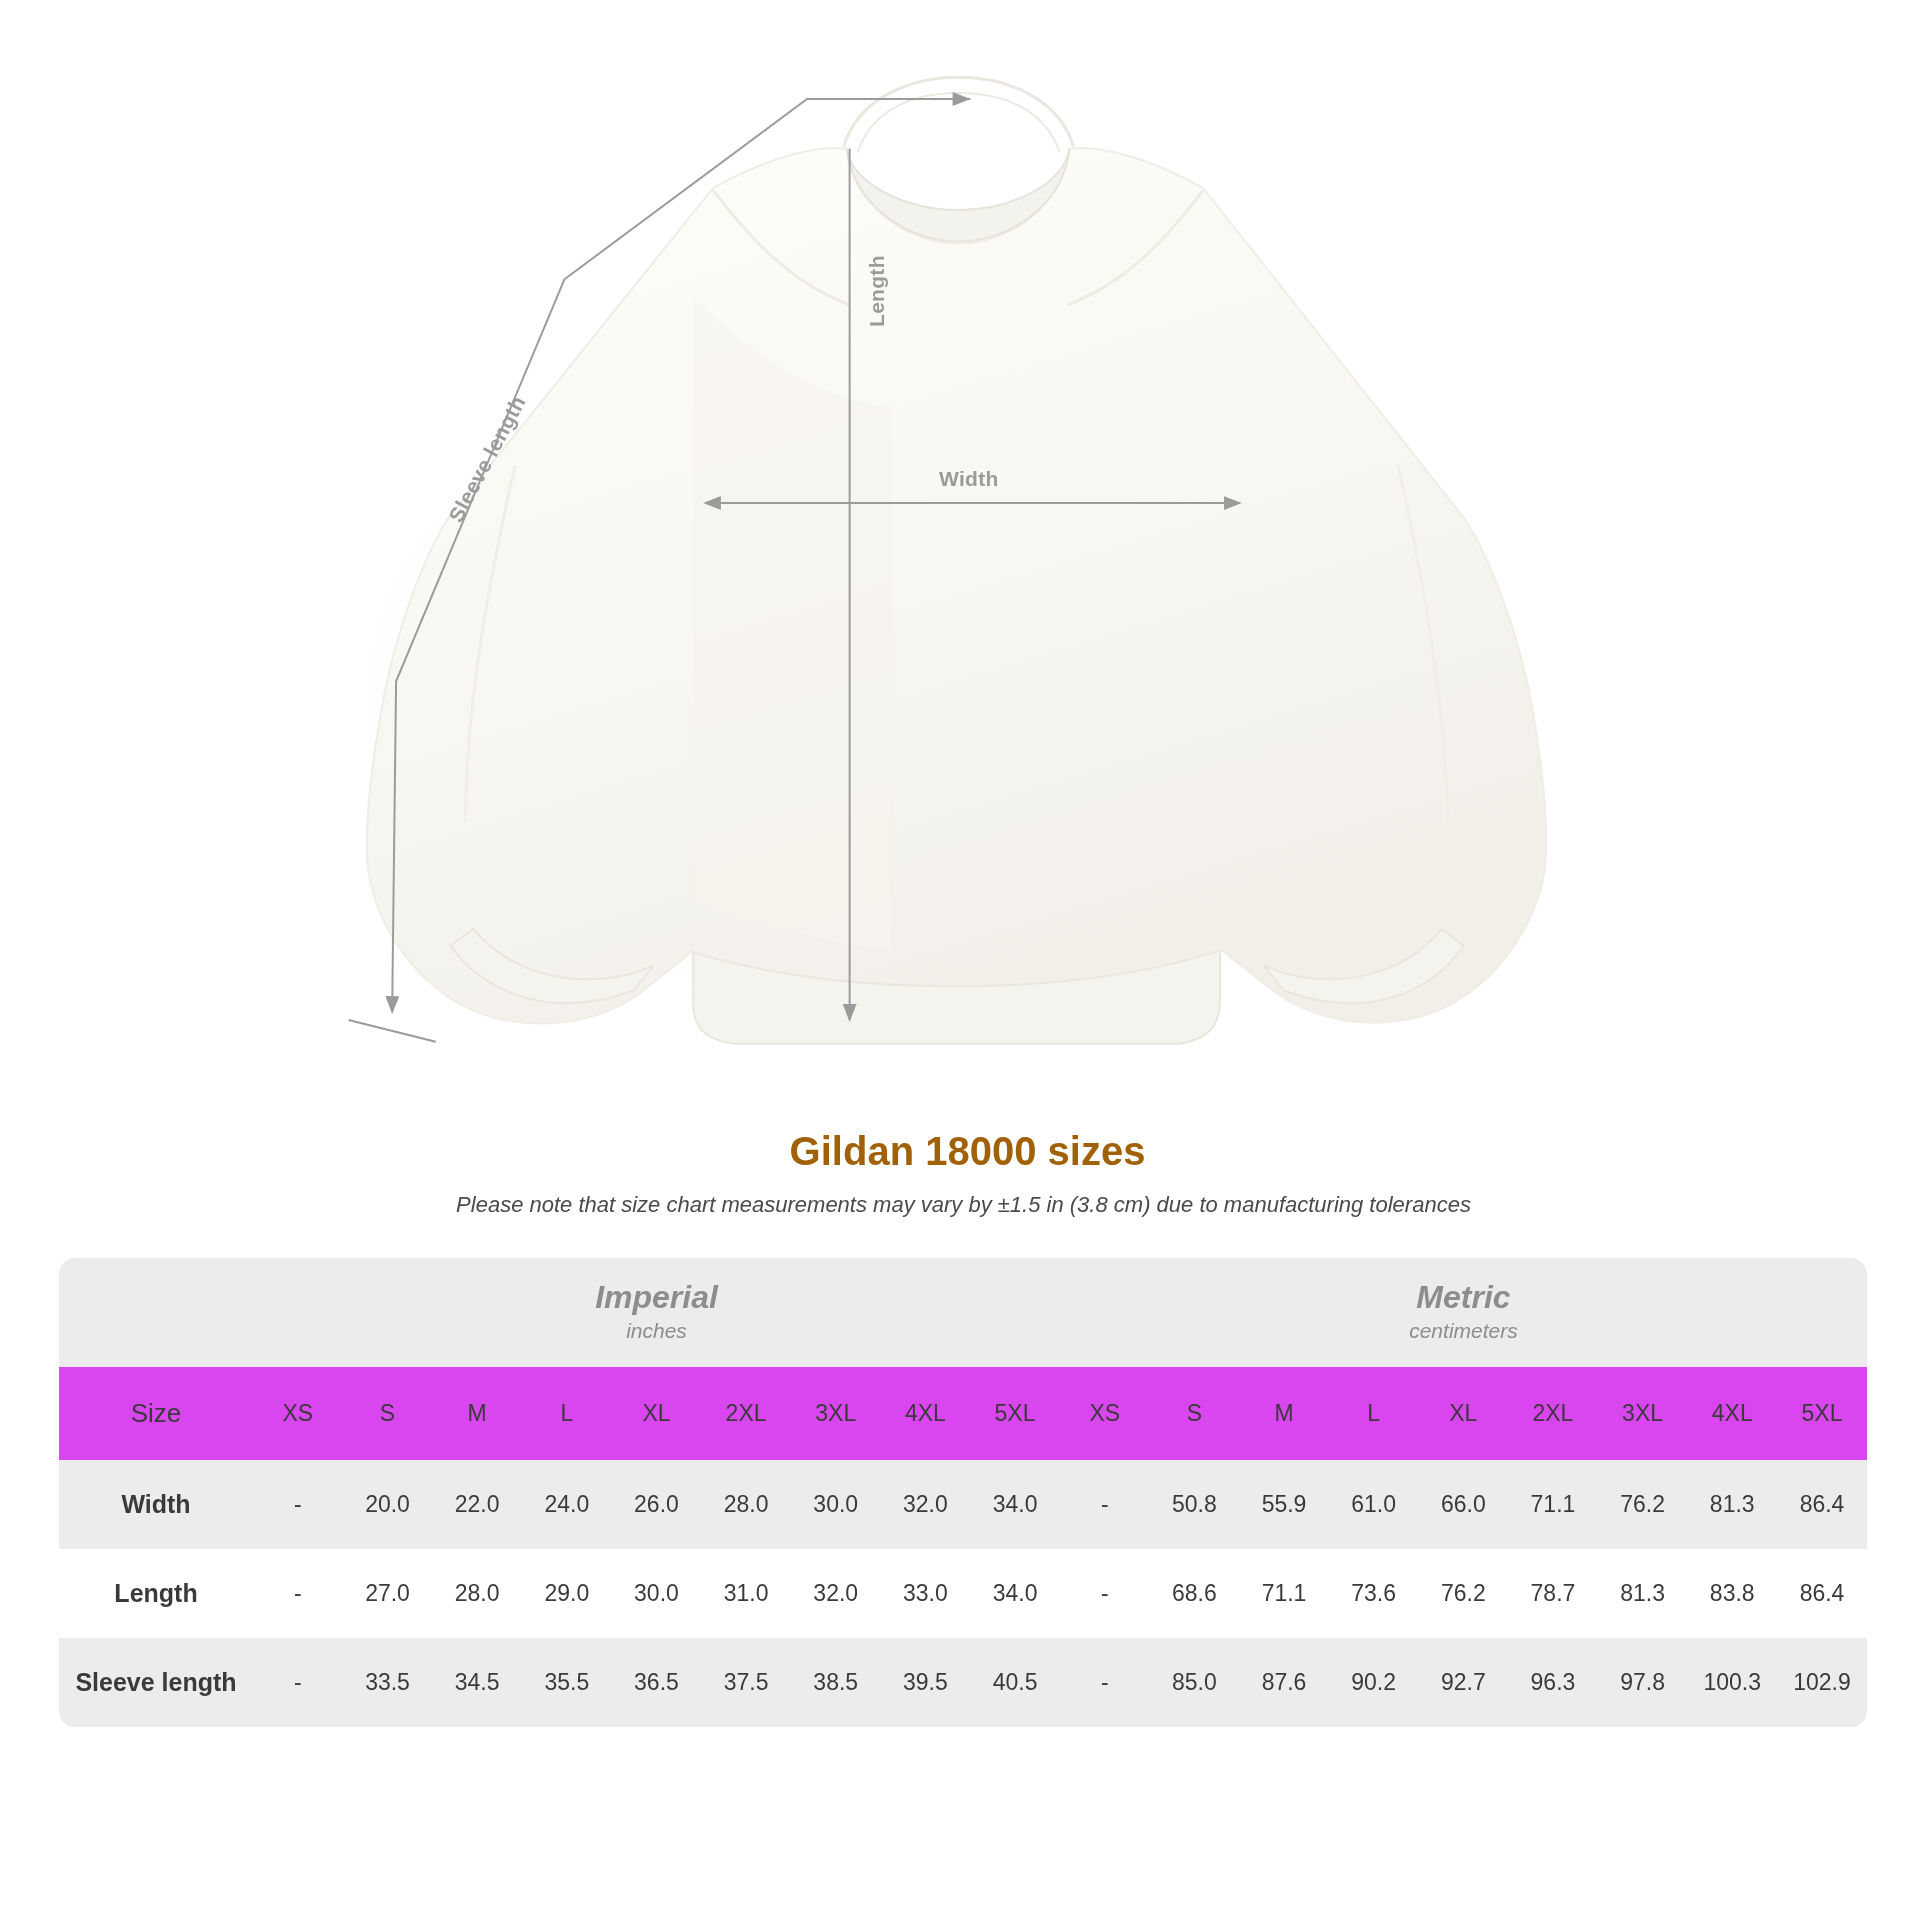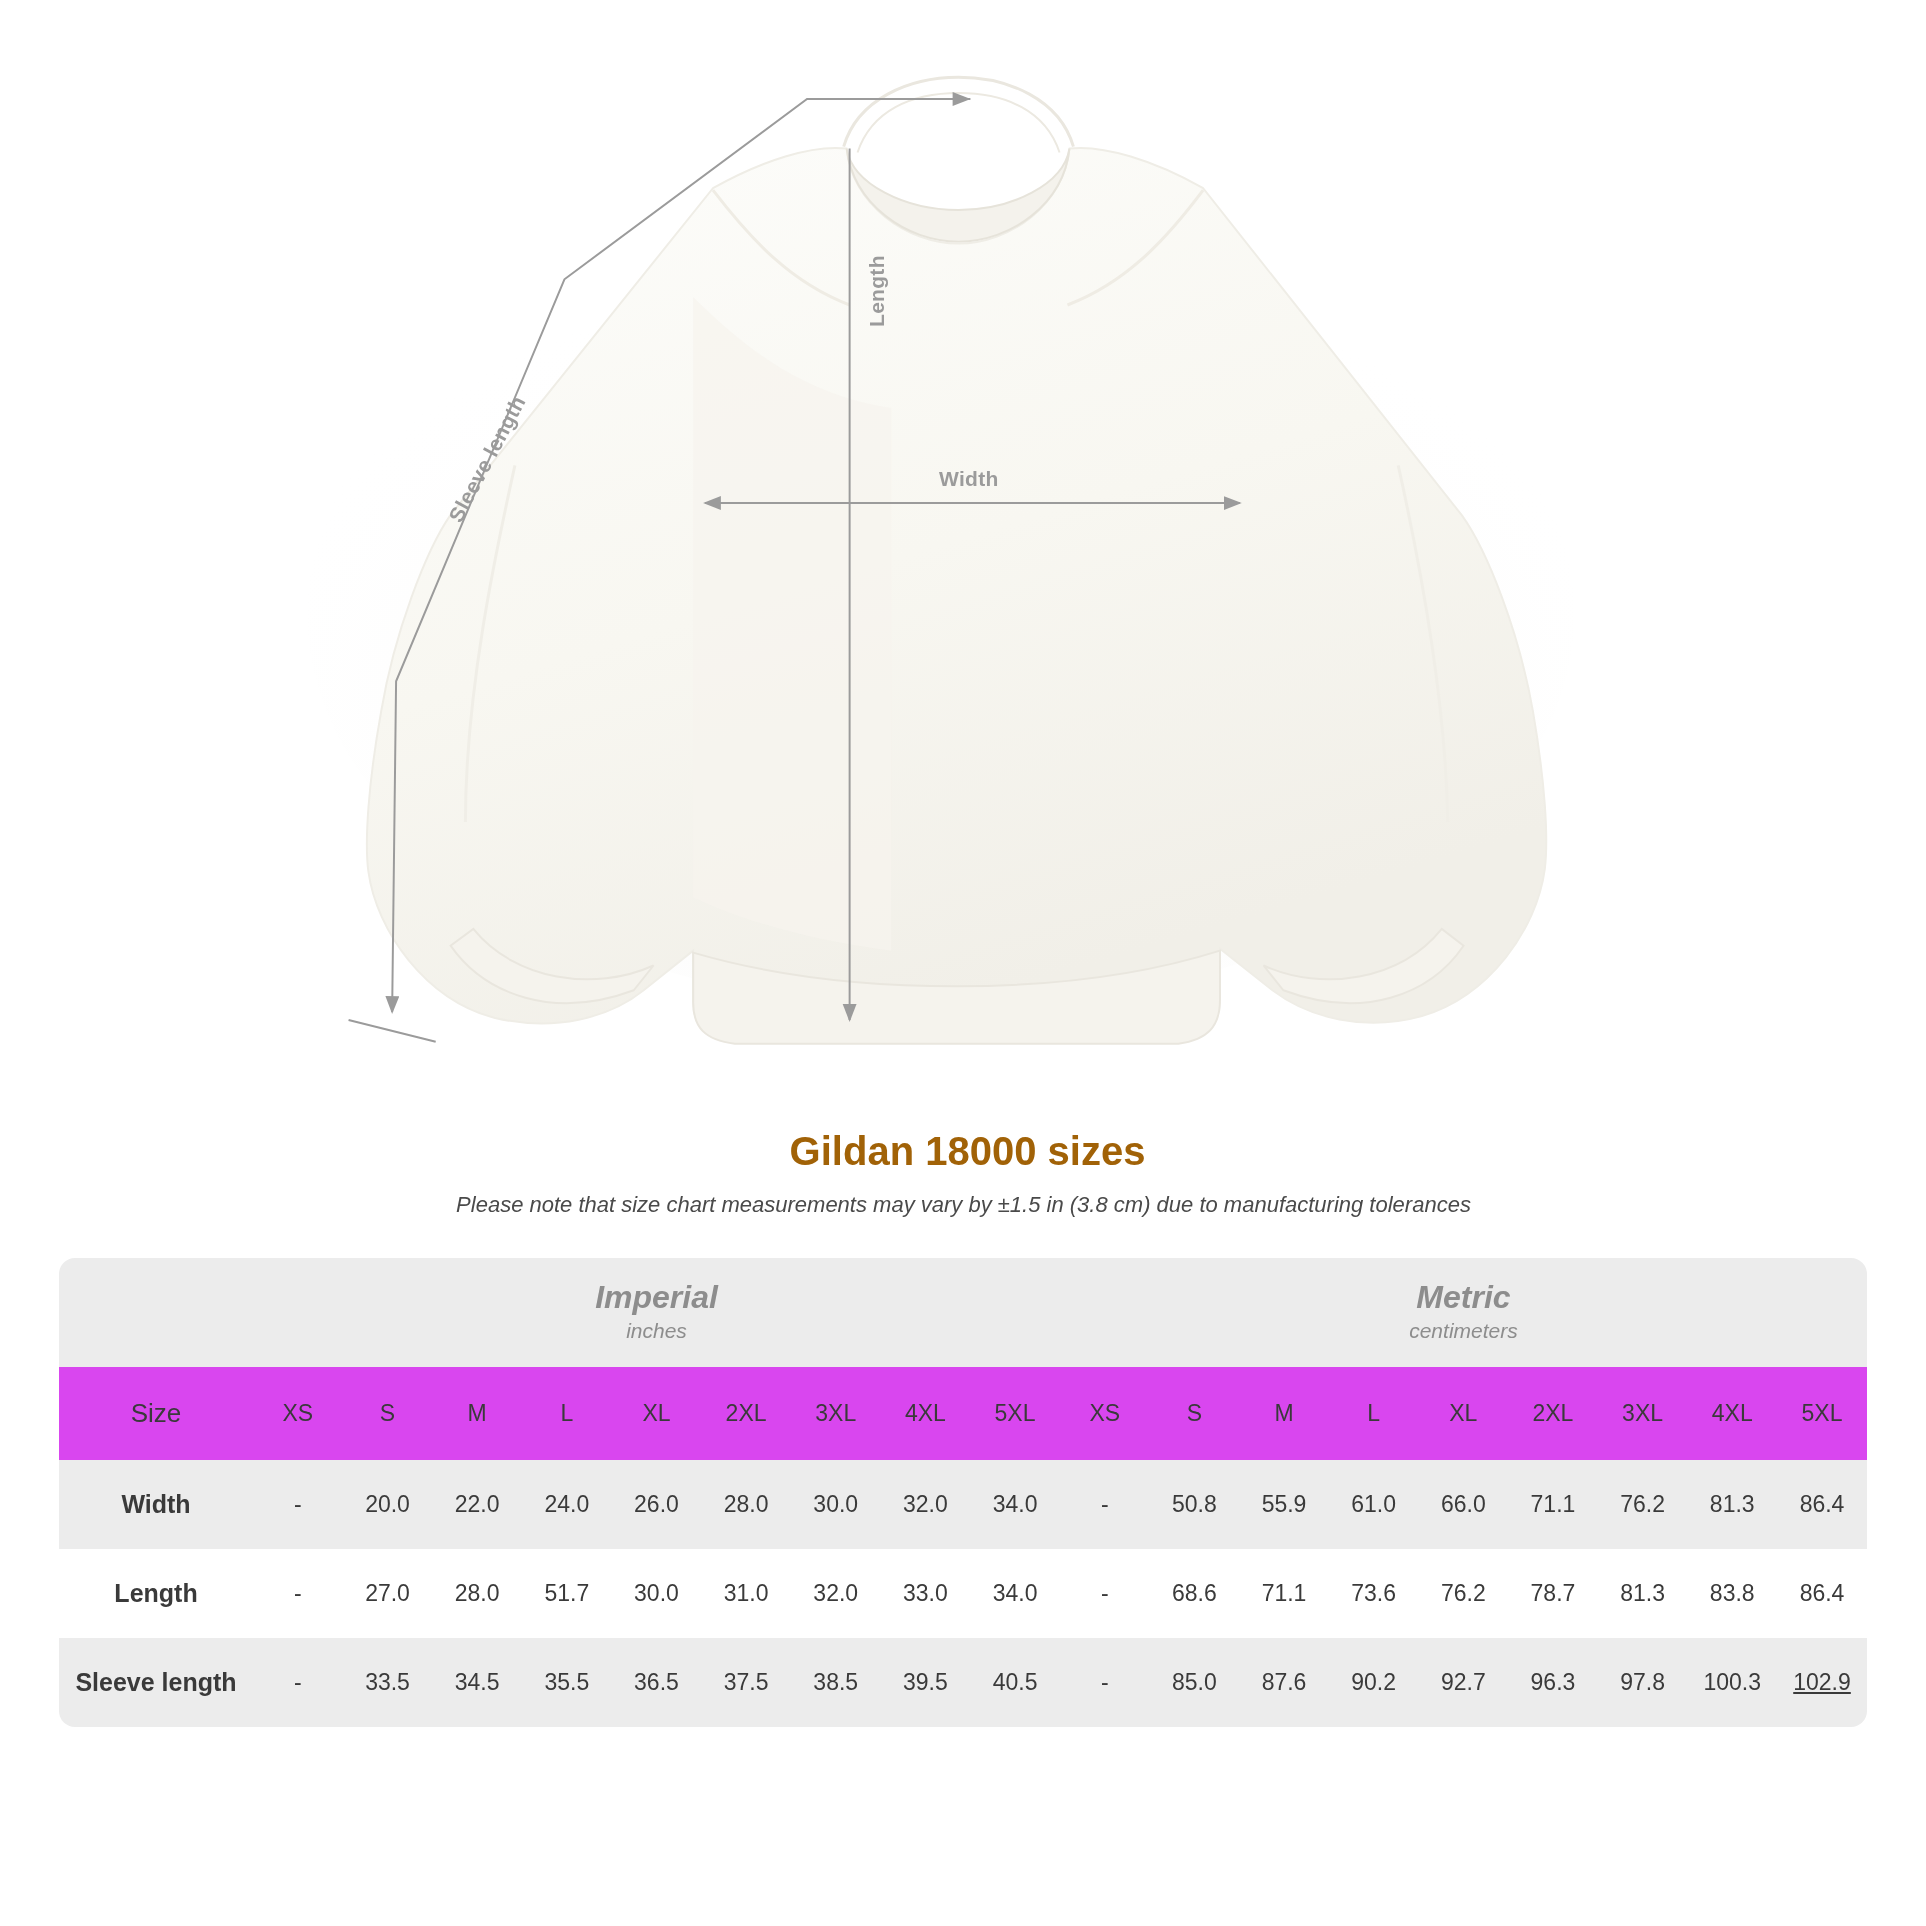--- a/index.html
+++ b/index.html
@@ -129,21 +129,20 @@
   .data-row td.rowlabel {
     font-weight: bold;
     font-size: 25px;
     color: #3a3a3a;
   }
   .data-row:last-child td.first {
     border-bottom-left-radius: 16px;
   }
   .data-row:last-child td.last {
     border-bottom-right-radius: 16px;
-    text-decoration: underline;
   }
   .col-label { width: 184px; }
   .col-cell  { width: 85px; }
 </style>
 </head>
 <body>
 
 <div class="illustration">
   <svg class="garment-svg" width="1927" height="1119" viewBox="0 0 1946 1130">
     <defs>
@@ -312,21 +311,21 @@
         <td>76.2</td>
         <td>81.3</td>
         <td class="last">86.4</td>
       </tr>
 
       <tr class="data-row">
         <td class="rowlabel first">Length</td>
         <td>-</td>
         <td>27.0</td>
         <td>28.0</td>
-        <td>51.7</td>
+        <td>29.0</td>
         <td>30.0</td>
         <td>31.0</td>
         <td>32.0</td>
         <td>33.0</td>
         <td>34.0</td>
         <td>-</td>
         <td>68.6</td>
         <td>71.1</td>
         <td>73.6</td>
         <td>76.2</td>

